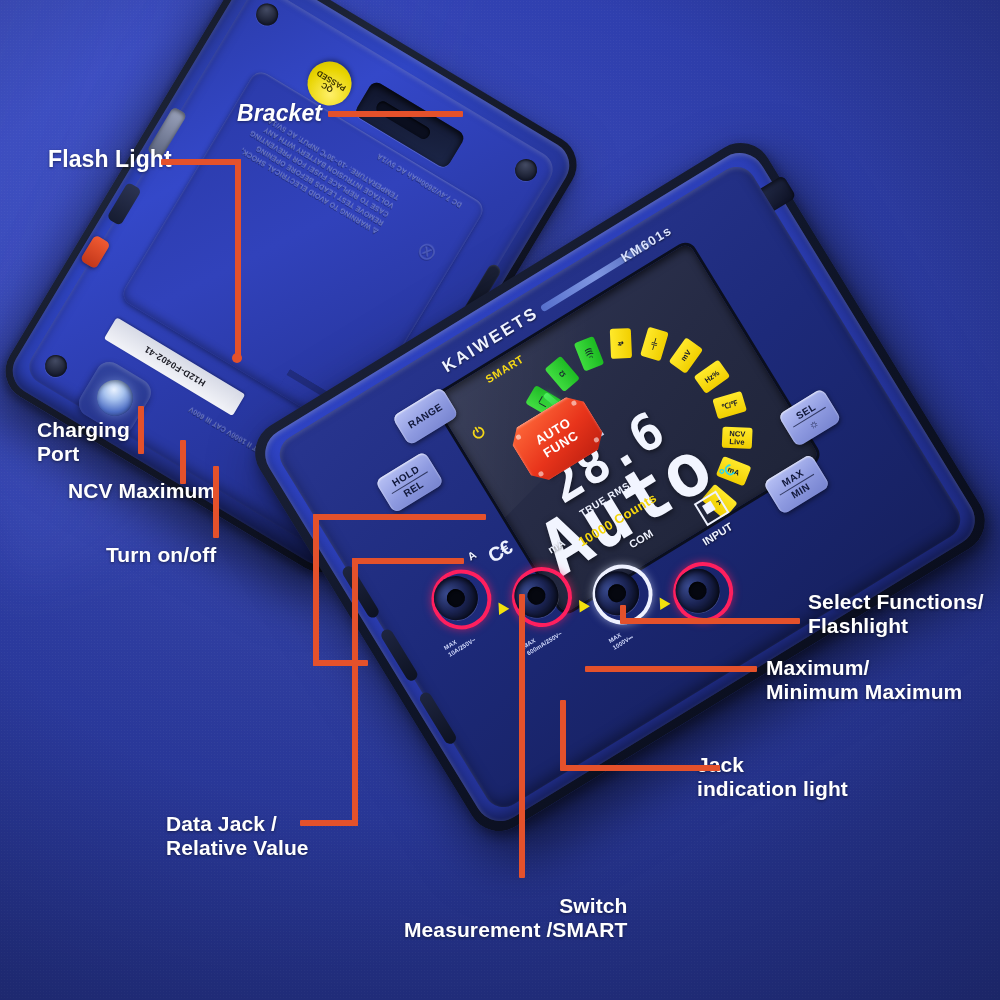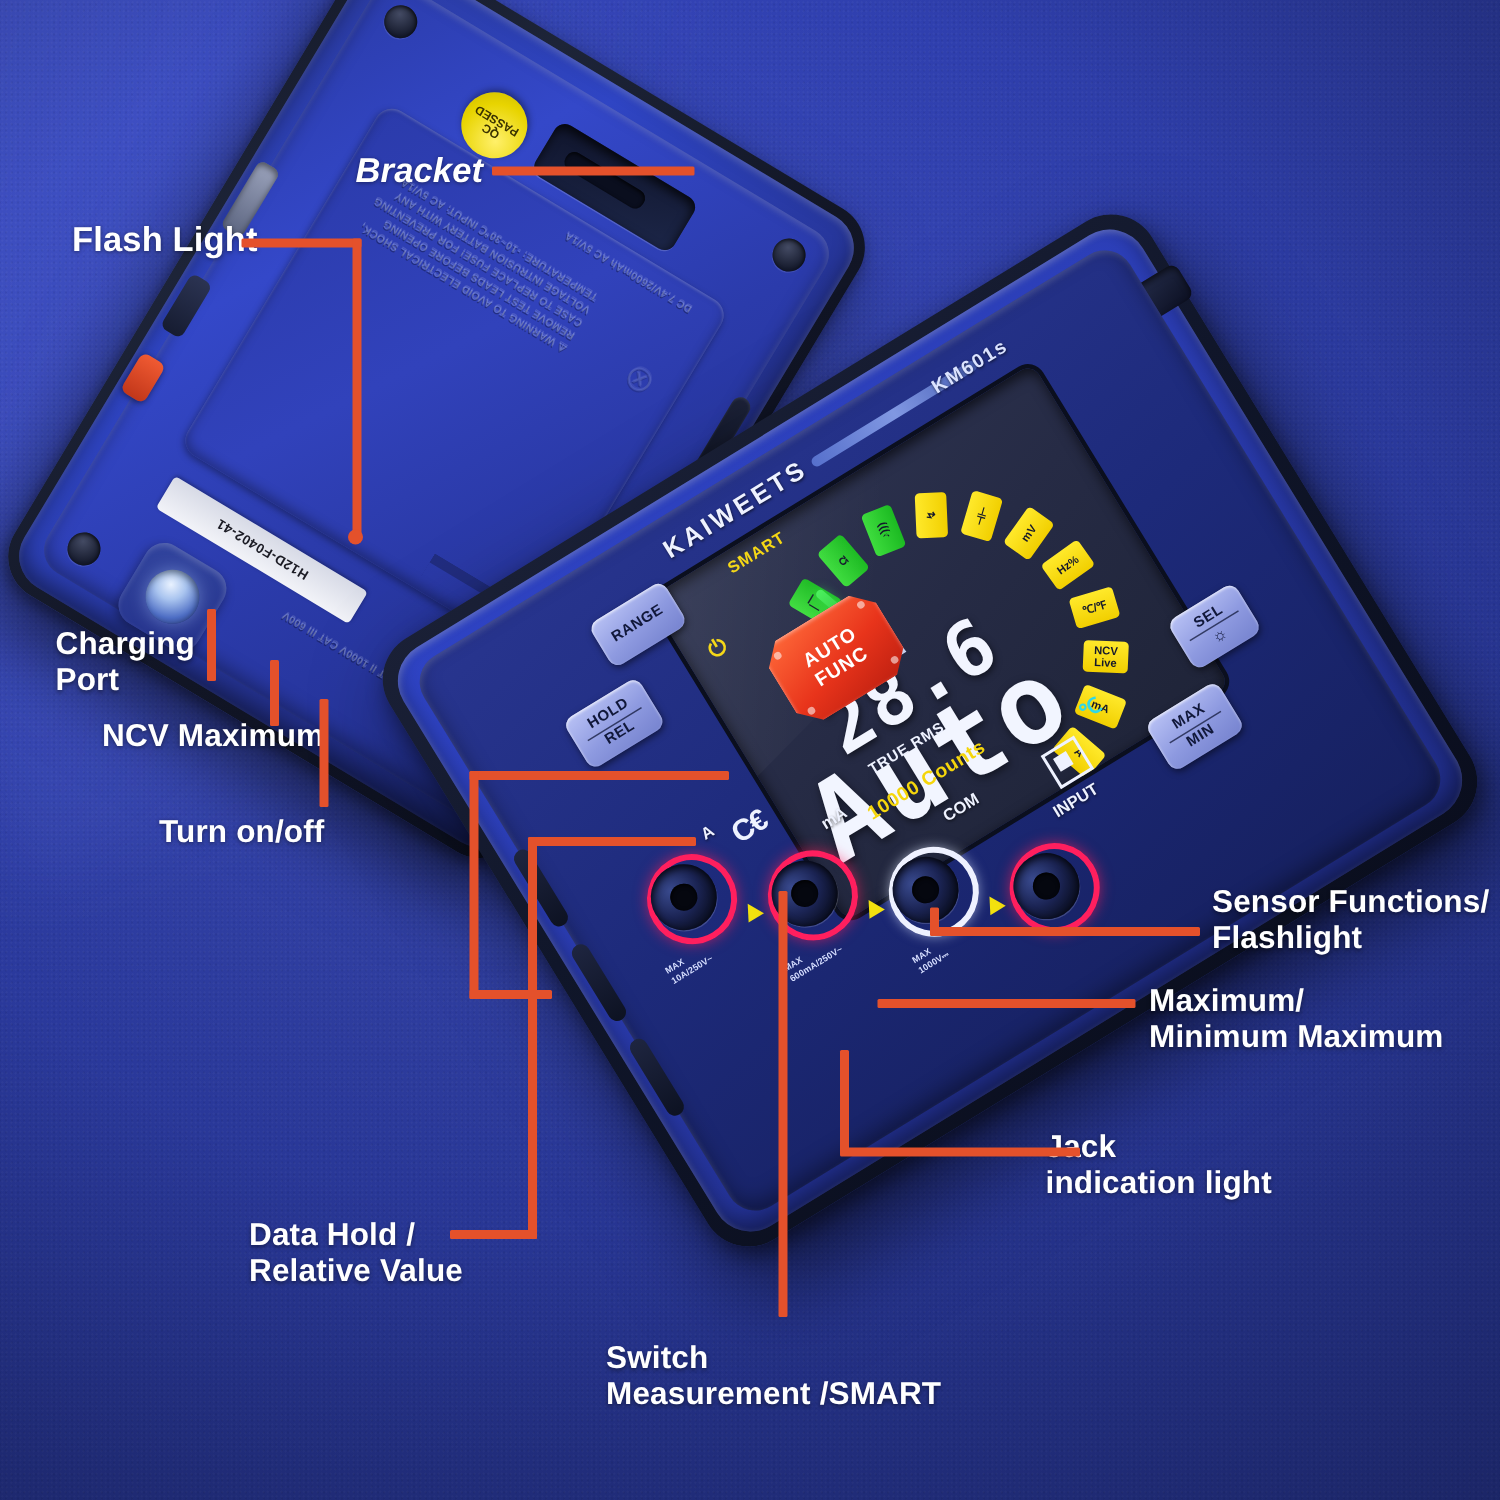--- a/index.html
+++ b/index.html
@@ -369,31 +369,31 @@
   <div class="lbl" style="left:68px;top:479px;font-size:21px;">NCV Maximum</div>
   <div class="ln v" style="left:180px;top:440px;height:44px;"></div>
 
   <div class="lbl" style="left:106px;top:543px;font-size:21px;">Turn on/off</div>
   <div class="ln v" style="left:213px;top:466px;height:72px;"></div>
 
   <div class="ln h" style="left:313px;top:514px;width:173px;"></div>
   <div class="ln v" style="left:313px;top:514px;height:152px;"></div>
   <div class="ln h" style="left:313px;top:660px;width:55px;"></div>
 
-  <div class="lbl" style="left:166px;top:812px;font-size:21px;">Data Hold /
+  <div class="lbl" style="left:166px;top:812px;font-size:21px;">Data Jack /
 Relative Value</div>
   <div class="ln h" style="left:352px;top:558px;width:112px;"></div>
   <div class="ln v" style="left:352px;top:558px;height:268px;"></div>
   <div class="ln h" style="left:300px;top:820px;width:58px;"></div>
 
-  <div class="lbl" style="left:404px;top:894px;font-size:21px;text-align:left;">Switch
+  <div class="lbl" style="left:404px;top:894px;font-size:21px;text-align:right;">Switch
 Measurement /SMART</div>
   <div class="ln v" style="left:519px;top:594px;height:284px;"></div>
 
-  <div class="lbl" style="left:808px;top:590px;font-size:21px;">Sensor Functions/
+  <div class="lbl" style="left:808px;top:590px;font-size:21px;">Select Functions/
 Flashlight</div>
   <div class="ln h" style="left:620px;top:618px;width:180px;"></div>
   <div class="ln v" style="left:620px;top:605px;height:18px;"></div>
 
   <div class="lbl" style="left:766px;top:656px;font-size:21px;">Maximum/
 Minimum Maximum</div>
   <div class="ln h" style="left:585px;top:666px;width:172px;"></div>
 
   <div class="lbl" style="left:697px;top:753px;font-size:21px;">Jack
 indication light</div>

